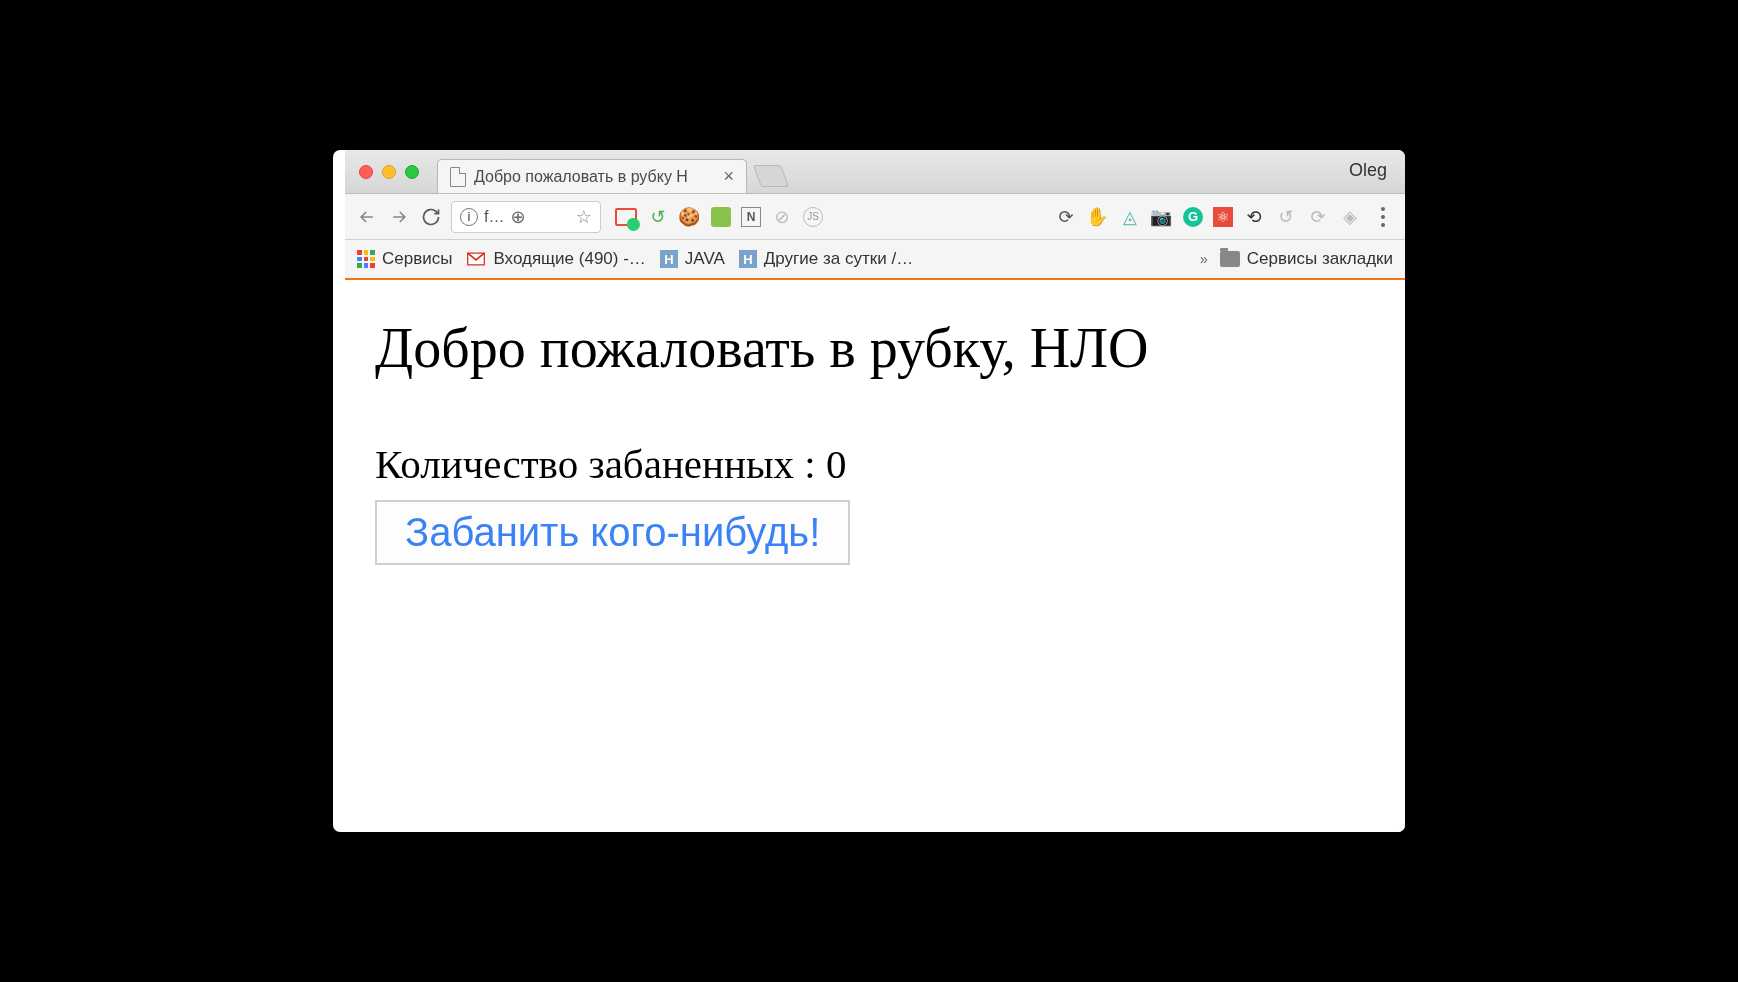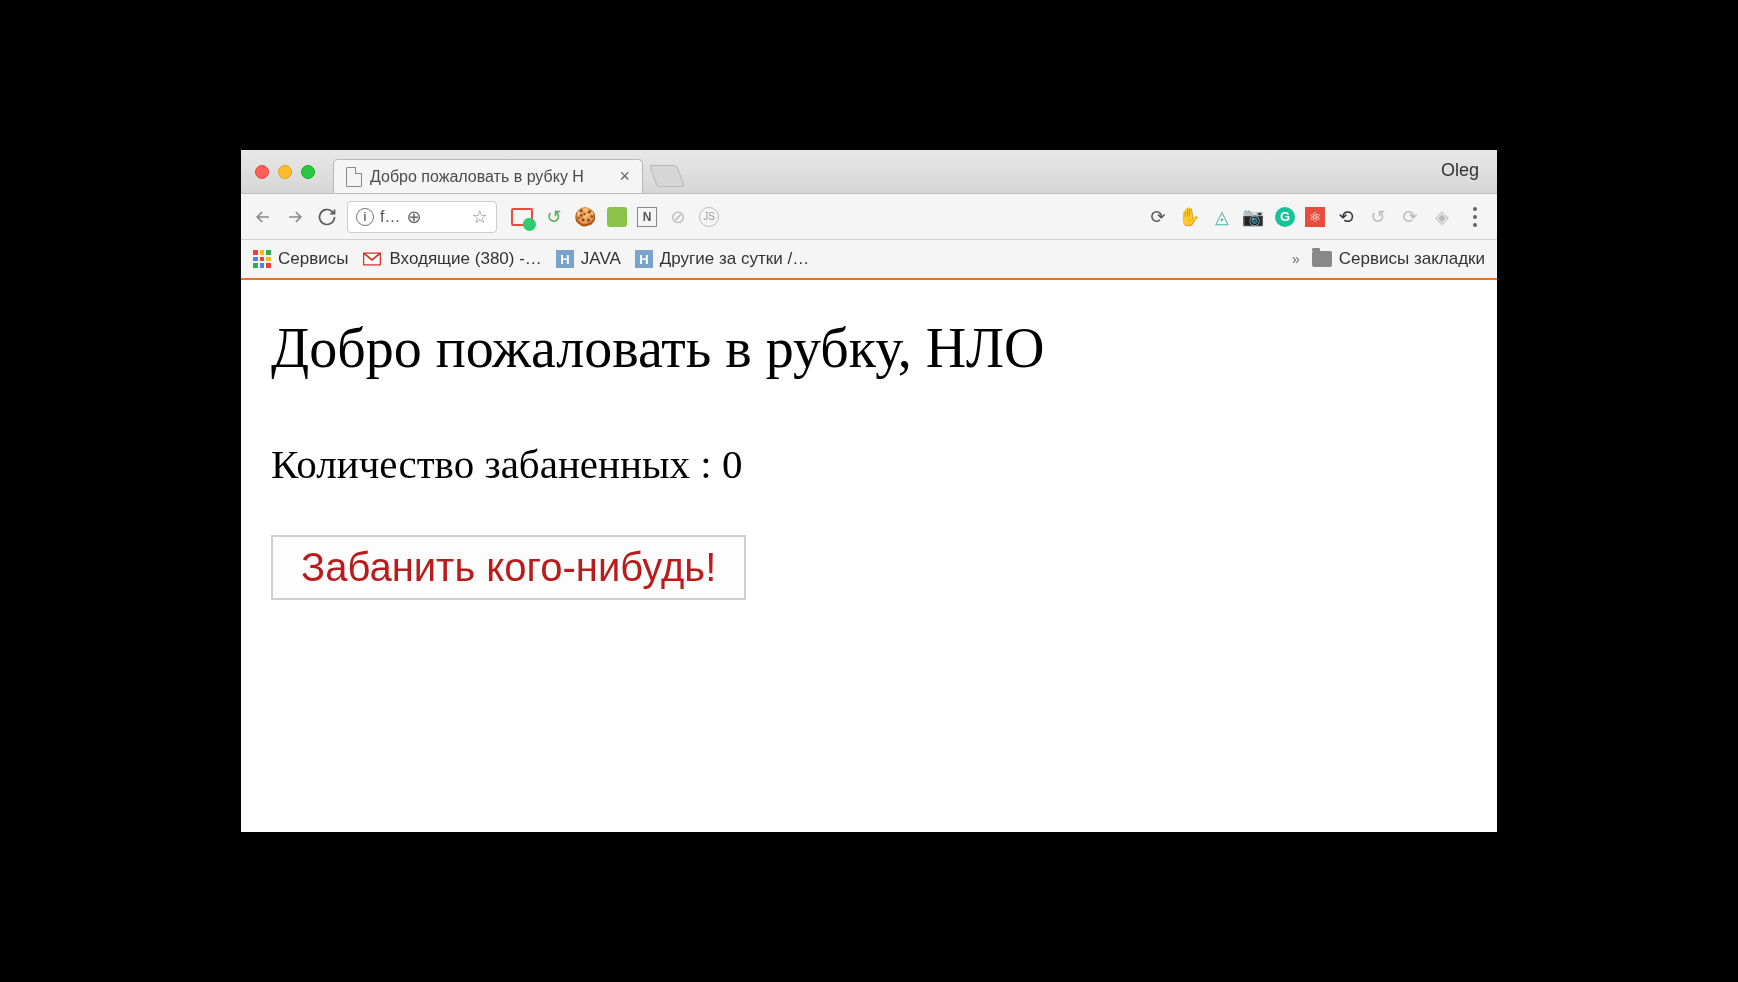--- a/index.html
+++ b/index.html
@@ -6,28 +6,29 @@
     body {
       background: #000;
       width: 1738px;
       height: 982px;
       display: flex;
       align-items: center;
       justify-content: center;
       font-family: -apple-system, Helvetica, Arial, sans-serif;
     }
     .window {
-      width: 1256px;
+      width: 1072px;
       height: 682px;
       background: #fff;
-      border-radius: 0;
+      border-radius: 7px;
       overflow: hidden;
       box-shadow: 0 20px 60px rgba(0,0,0,0.5);
       display: flex;
       flex-direction: column;
+      padding-left: 12px;
     }
     .titlebar {
       height: 44px;
       background: linear-gradient(#e8e8e8, #d6d6d6);
       display: flex;
       align-items: center;
       border-bottom: 1px solid #bdbdbd;
       position: relative;
     }
     .traffic-lights {
@@ -110,23 +111,22 @@
       font-family: "Times New Roman", Times, serif; color:#000;
     }
     .content h1 { font-size: 56px; font-weight: normal; margin-bottom: 60px; }
     .content h2 { font-size: 41px; font-weight: normal; margin-bottom: 12px; }
     .ban-button {
       font-family: -apple-system, Helvetica, Arial, sans-serif;
       font-size: 40px;
       padding: 8px 28px;
       background: #fdfdfd;
       border: 2px solid #cfcfcf;
-      color: #b91c1c;
+      color: #3b82f6;
       cursor: pointer;
-      margin-top: 35px;
     }
     .ext-cart { position:relative; width:22px; height:18px; border:2px solid #e74c3c; border-radius:2px; }
     .ext-cart::after { content:''; position:absolute; bottom:-6px; right:-4px; width:12px; height:12px; background:#2ecc71; border-radius:50%; font-size:9px; color:#fff; display:flex; align-items:center; justify-content:center; }
   </style>
 </head>
 <body>
 
 <div class="window">
 
   <div class="titlebar">
@@ -216,21 +216,21 @@
         </div>
       <span>Сервисы</span>
     </div>
     <div class="bm-item">
       <div class="gmail-icon">
         <svg viewBox="0 0 24 18">
             <path d="M2 2h20v14H2z" fill="#fff" stroke="#d93025" stroke-width="1.5"></path>
             <path d="M2 2l10 8 10-8" fill="none" stroke="#d93025" stroke-width="2"></path>
           </svg>
       </div>
-      <span>Входящие (380) -…</span>
+      <span>Входящие (490) -…</span>
     </div>
     <div class="bm-item">
       <div class="h-icon">H</div>
       <span>JAVA</span>
     </div>
     <div class="bm-item">
       <div class="h-icon">H</div>
       <span>Другие за сутки /…</span>
     </div>
     <div class="bm-overflow">

